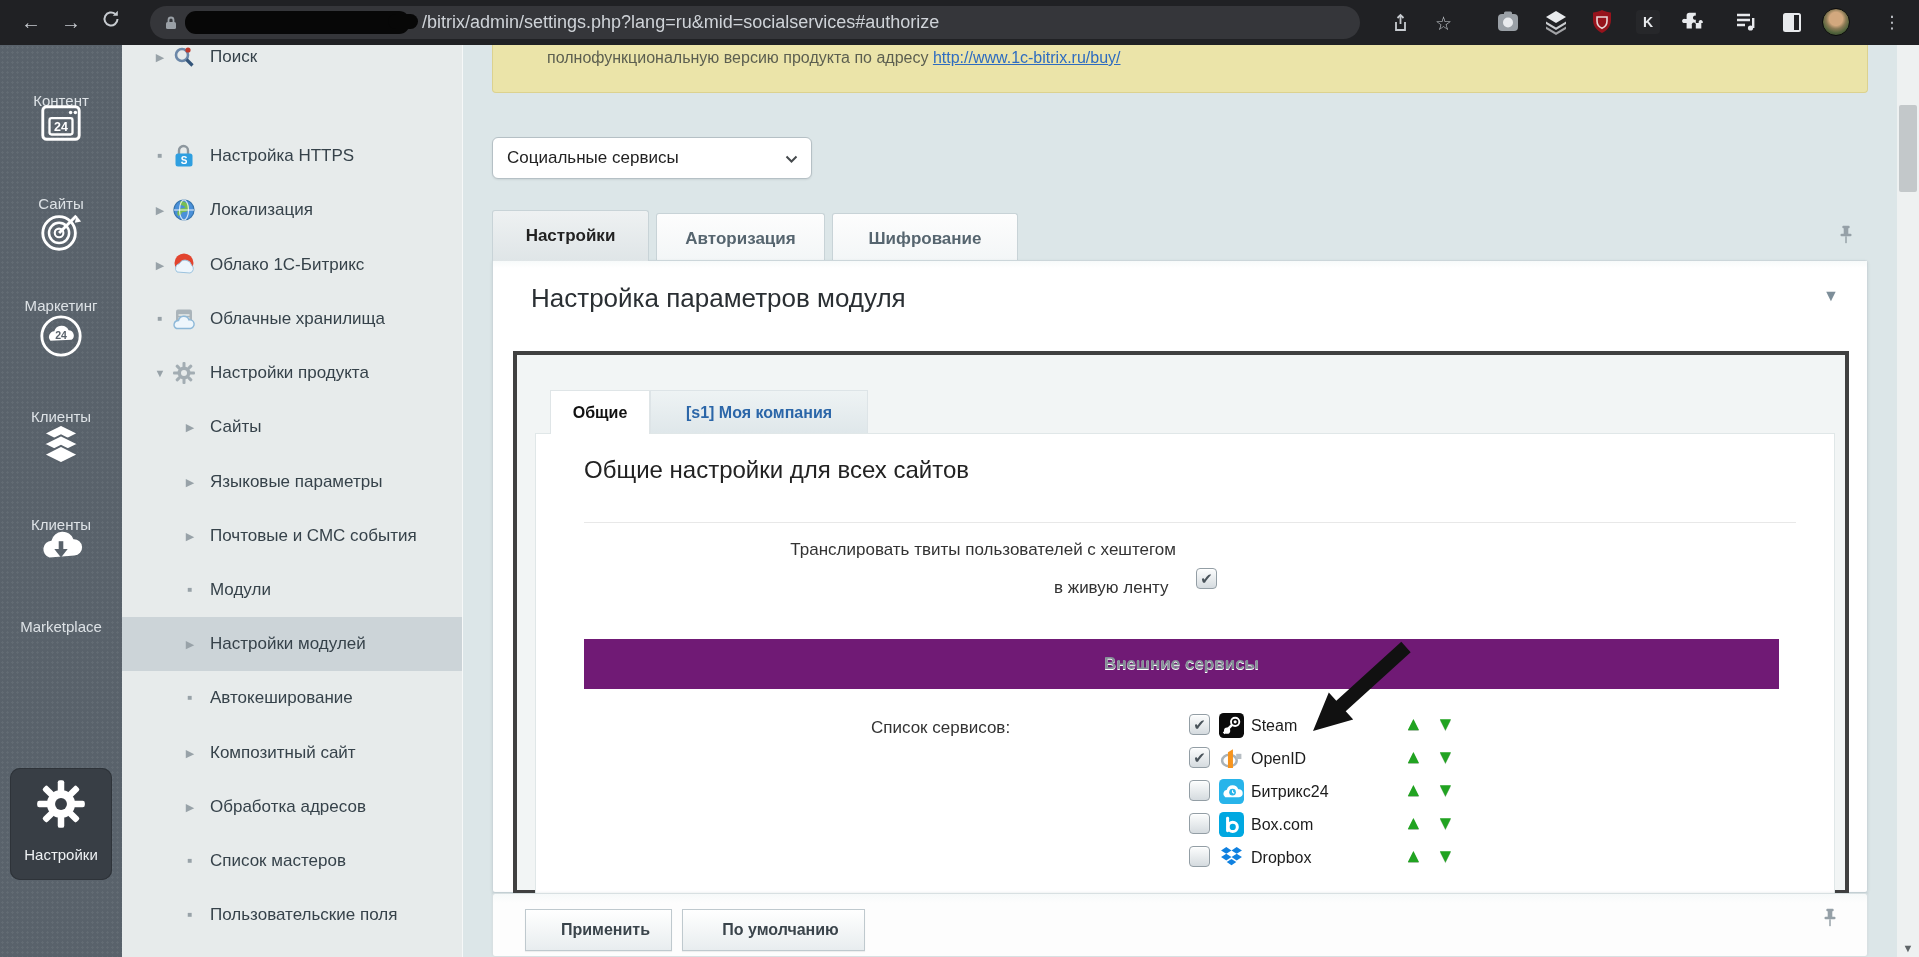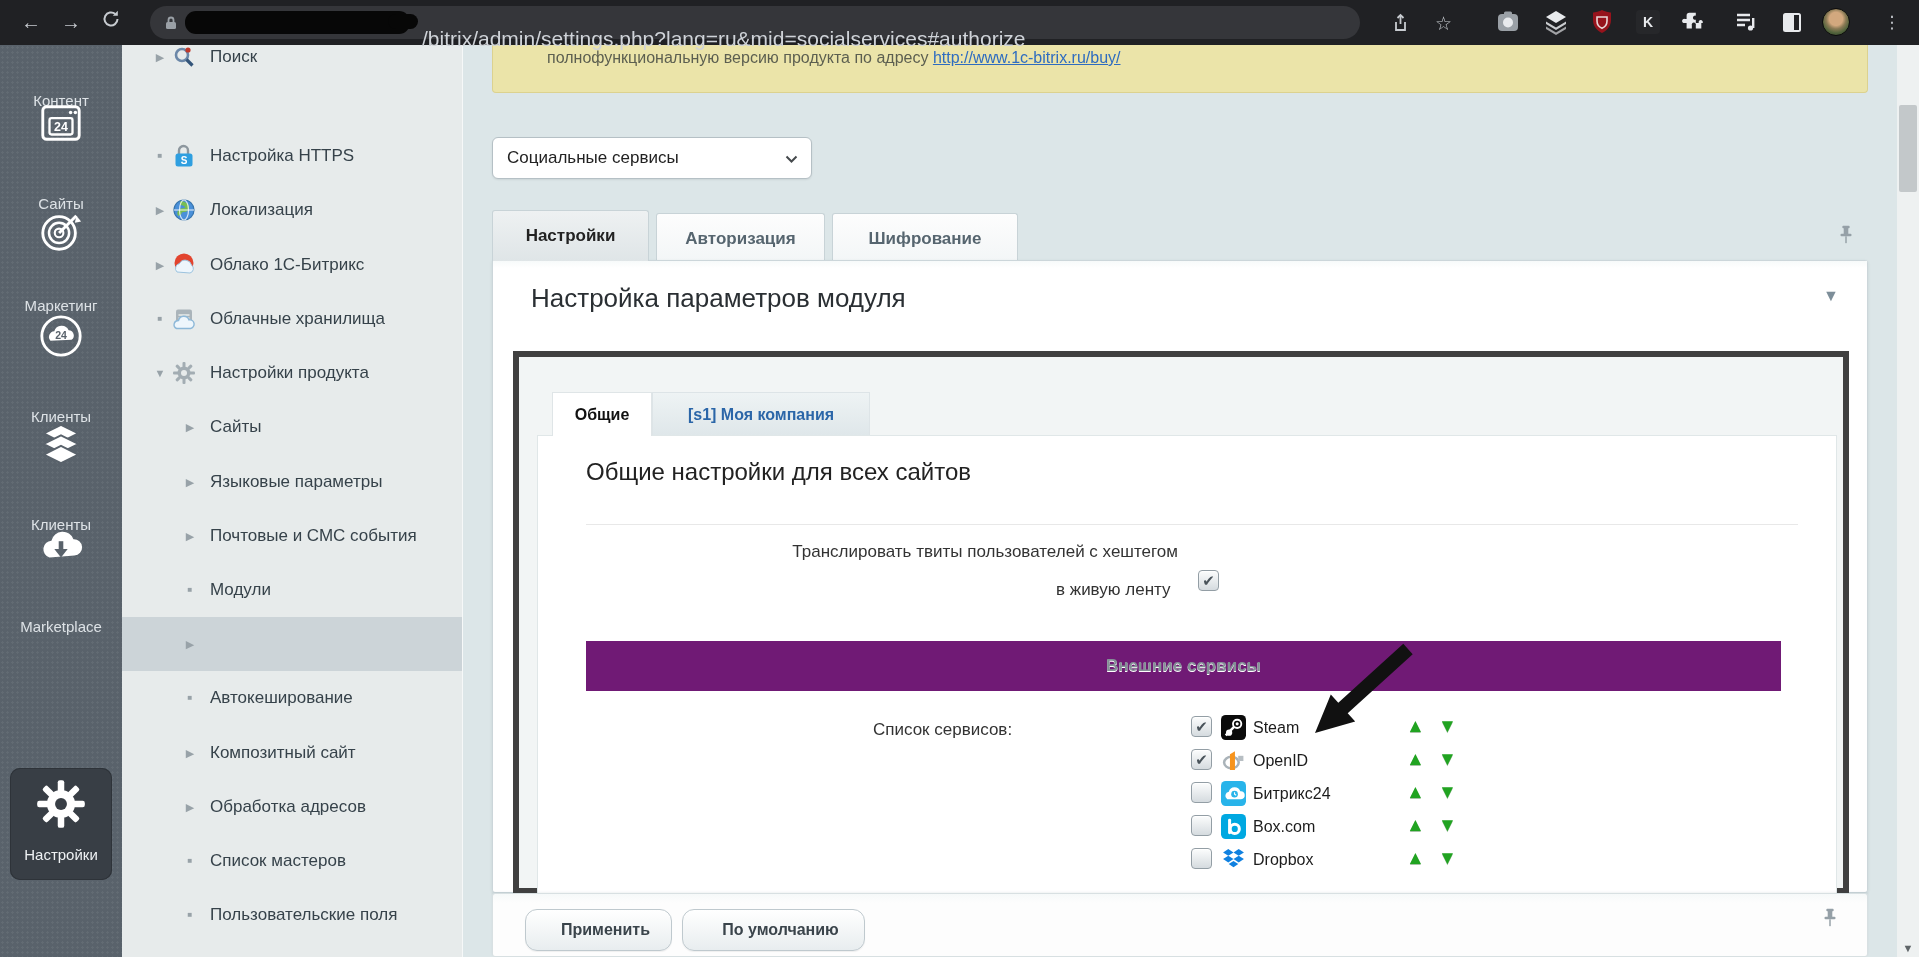--- a/index.html
+++ b/index.html
@@ -10,21 +10,21 @@
   
   .chrome { position:absolute; left:0; top:0; width:1919px; height:45px; background:#202124; z-index:50; }
   .nav-ic { position:absolute; top:9px; width:26px; height:26px; color:#c7cbd0; font-size:20px;
             text-align:center; line-height:26px; }
   .omnibox { position:absolute; left:150px; top:6px; width:1210px; height:33px; background:#35363a;
              border-radius:17px; display:flex; align-items:center; }
   .redact { position:absolute; left:35px; top:5px; width:225px; height:23px; background:#070707;
             border-radius:11px; }
   .redact:after { content:""; position:absolute; right:-8px; top:3px; width:30px; height:15px;
                   background:#070707; border-radius:8px; }
-  .url { position:absolute; left:272px; top:16px; height:15px; line-height:33px; color:#cfd3d8; font-size:21px; white-space:nowrap; }
+  .url { position:absolute; left:272px; top:0; height:15px; line-height:33px; color:#cfd3d8; font-size:18px; white-space:nowrap; }
   .ext { position:absolute; top:8px; width:28px; height:28px; display:flex; align-items:center; justify-content:center; }
   .kbadge { width:24px; height:24px; background:#26272a; border-radius:4px; color:#e8eaed; font-weight:bold;
             font-size:14px; text-align:center; line-height:24px; }
   .avatar { width:28px; height:28px; border-radius:50%;
             background:radial-gradient(circle at 50% 38%, #d2a87e 0 32%, #8a7a55 48%, #51633c 68%, #27331f 100%);
             border:1px solid #0c0c0c; }
   .dots { color:#c7cbd0; font-size:17px; letter-spacing:0; }
 
   
   .rail { position:absolute; left:0; top:45px; width:122px; height:912px; background:#59626b;
@@ -66,21 +66,21 @@
 
   .panel { position:absolute; left:29px; top:215px; width:1376px; height:633px; background:#fff;
            border:1px solid #ccd6da; border-radius:0 3px 3px 3px;
            box-shadow:0 1px 3px rgba(60,80,90,.12); }
   .panel:before { content:""; position:absolute; left:0; top:0; width:100%; height:7px;
                   background:linear-gradient(#f7fafa,#fff); }
   .p-title { position:absolute; left:38px; top:22px; font-size:26px; color:#2a2f33; }
   .p-collapse { position:absolute; left:1330px; top:26px; color:#7d8e99; font-size:16px; cursor:pointer; }
 
   .graybox { position:absolute; left:20px; top:90px; width:1336px; height:543px; background:#f2f5f5;
-             border:6px solid #404040; }
+             border:4px solid #404040; }
   .itab { position:absolute; top:35px; height:44px; text-align:center; line-height:43px; font-size:16px;
           font-weight:bold; cursor:pointer; }
   .itab.on { left:33px; width:100px; background:#fff; border:1px solid #dfe5e7; border-bottom:none; color:#111; z-index:2; }
   .itab.off { left:133px; width:218px; background:linear-gradient(#eef3f4,#dfe7ea); border:1px solid #dde4e7;
               color:#2b66a8; }
   .innerwhite { position:absolute; left:18px; top:78px; width:1300px; height:465px; background:#fff;
                 border:1px solid #e0e7e8; }
   .heading { position:absolute; left:48px; top:22px; font-size:24px; color:#222; }
   .hline { position:absolute; left:48px; top:88px; width:1212px; height:1px; background:#e8e8e8; }
   .tweet-lb { position:absolute; left:48px; top:106px; width:592px; text-align:right; font-size:17px; color:#333; }
@@ -101,21 +101,21 @@
   .svc-ic { position:absolute; left:30px; top:2px; width:25px; height:25px; }
   .svc-nm { position:absolute; left:62px; top:0; height:29px; line-height:29px; font-size:16px; color:#1c1c1c; }
   .mv { position:absolute; top:2px; font-size:19px; color:#21a321; text-shadow:0 1px 0 rgba(0,80,0,.35); cursor:pointer; }
   .mv.up { left:215px; } .mv.dn { left:247px; }
   .cursor-arrow { position:absolute; left:765px; top:205px; }
 
   .footerbar { position:absolute; left:29px; top:848px; width:1376px; height:64px; background:#fdfefe;
                border:1px solid #d8e0e2; border-radius:3px;
                background:linear-gradient(#f6f9f9,#fdfdfd 14%); box-shadow:0 -1px 2px rgba(70,90,100,.08); }
   .btn { position:absolute; top:15px; height:42px; background:linear-gradient(#ffffff,#e8edef);
-         border:1px solid #bfc9ce; border-radius:12px; font-size:16px; font-weight:bold; color:#3a444b;
+         border:1px solid #bfc9ce; border-radius:0; font-size:16px; font-weight:bold; color:#3a444b;
          text-align:center; line-height:40px; cursor:pointer; box-shadow:0 1px 1px rgba(0,0,0,.06);padding-left:14px; }
   .pin { cursor:pointer; }
 
   
   .vscroll { position:absolute; left:1897px; top:45px; width:22px; height:912px; background:#eef1f1; }
   .vthumb { position:absolute; left:2px; top:60px; width:18px; height:87px; background:#c3c8ca; border-radius:2px; }
   .varrow { position:absolute; left:0; bottom:3px; width:22px; text-align:center; color:#5f6568; font-size:11px; cursor:pointer; }
 </style>
 </head>
 <body>
@@ -376,20 +376,21 @@
     <div class="m-row sub" style="top:464px">
       <span class="mk">▶</span>
       <span class="m-lb">Почтовые и СМС события</span>
     </div>
     <div class="m-row sub" style="top:518px">
       <span class="mk b">■</span>
       <span class="m-lb">Модули</span>
     </div>
     <div class="m-row sub active" style="top:572px">
       <span class="mk">▶</span>
+      <span class="m-lb">Настройки модулей</span>
     </div>
     <div class="m-row sub" style="top:626px">
       <span class="mk b">■</span>
       <span class="m-lb">Автокеширование</span>
     </div>
     <div class="m-row sub" style="top:681px">
       <span class="mk">▶</span>
       <span class="m-lb">Композитный сайт</span>
     </div>
     <div class="m-row sub" style="top:735px">

